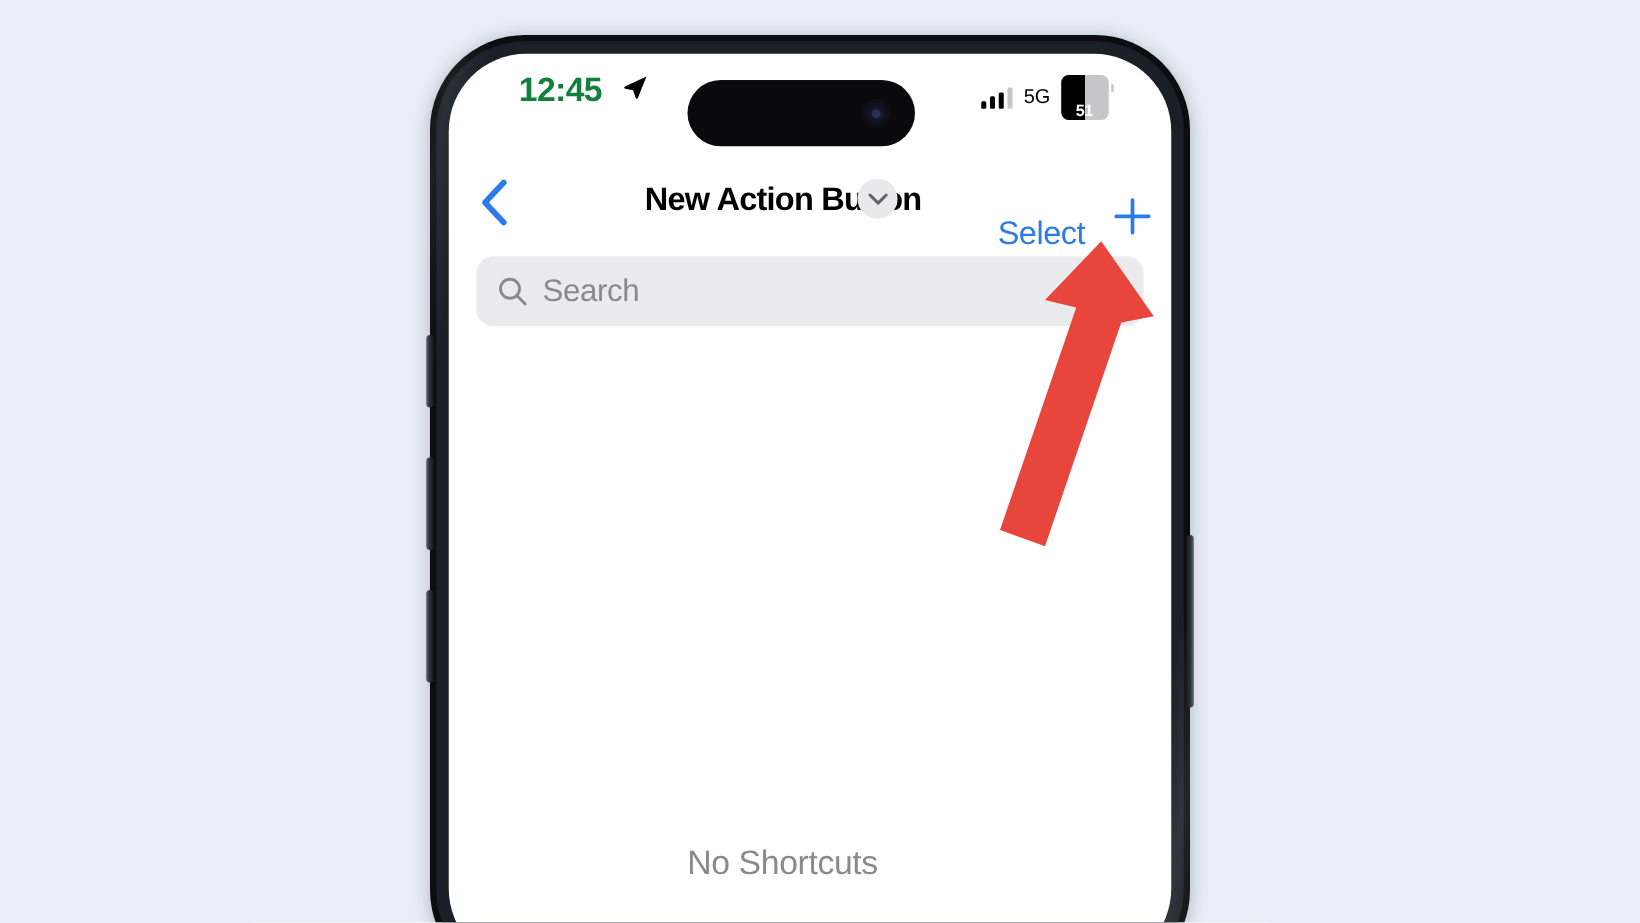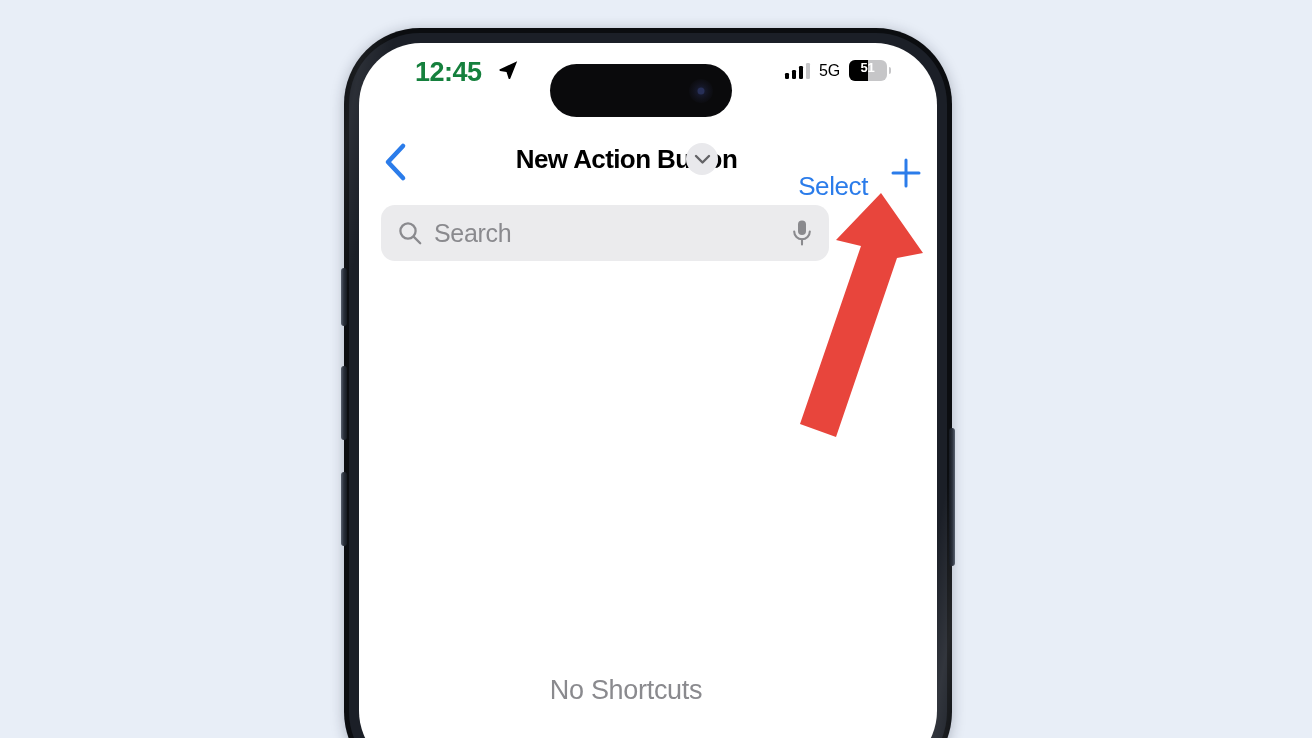--- a/index.html
+++ b/index.html
@@ -127,26 +127,26 @@
   .signal i:nth-child(4) { height: 16.5px; background: #c6c6c8; }
   .carrier {
     font-size: 16px;
     font-weight: 400;
     color: #000;
     letter-spacing: -0.2px;
   }
   .battery {
     position: relative;
     width: 38px;
-    height: 21px;
+    height: 36px;
     border-radius: 6px;
     background: #c6c6c8;
     overflow: visible;
     display: flex;
-    align-items: flex-start;
+    align-items: flex-end;
   }
   .battery-fill {
     position: absolute;
     left: 0; top: 0; bottom: 0;
     border-radius: 6px 0 0 6px;
     background: #000;
   }
   .battery-pct {
     position: relative;
     width: 100%;
@@ -270,21 +270,21 @@
     align-items: center;
     justify-content: center;
     cursor: pointer;
   }
 
   
   .search-bar {
     position: absolute;
     left: 22px;
     top: 162px;
-    width: 448px;
+    width: 534px;
     height: 56px;
     border-radius: 14px;
     background: #ebebed;
     display: flex;
     align-items: center;
     cursor: text;
   }
   .search-icon {
     margin-left: 16px;
     width: 26px;

